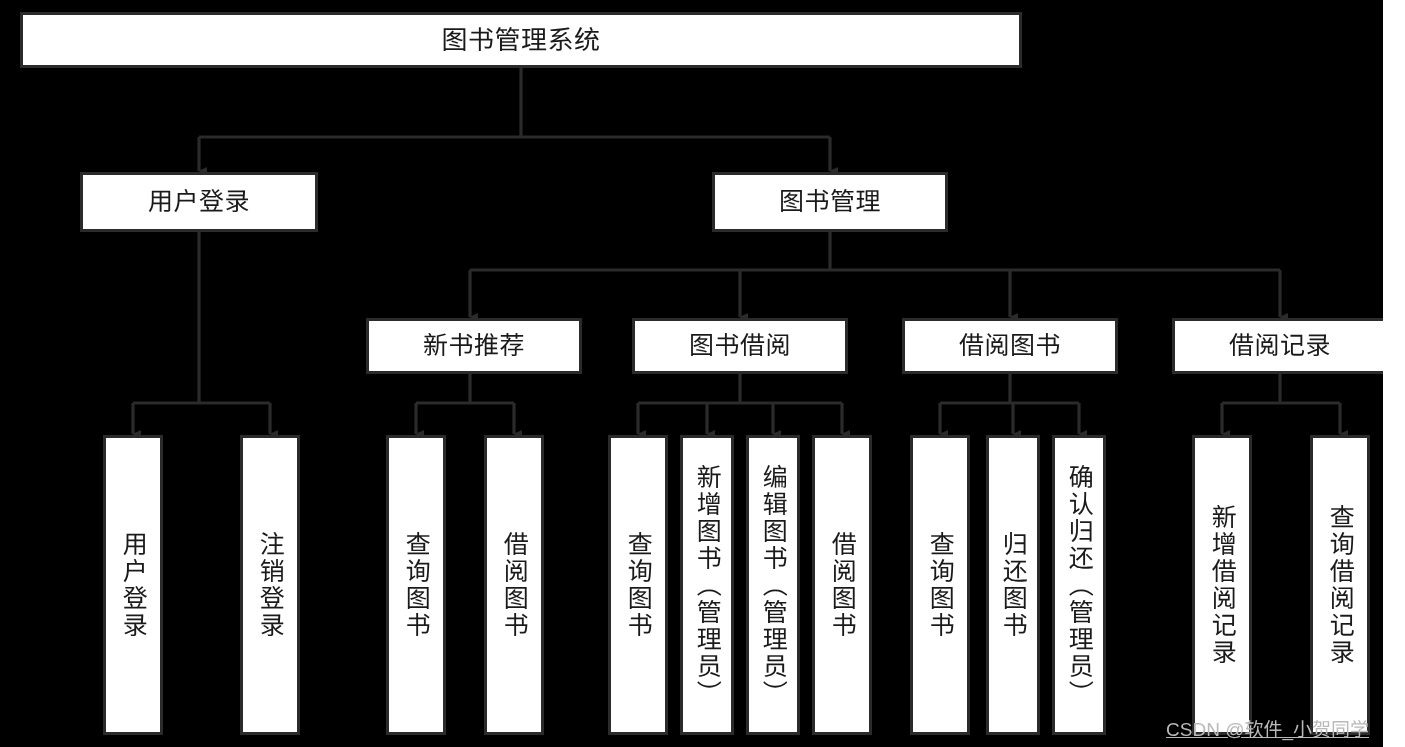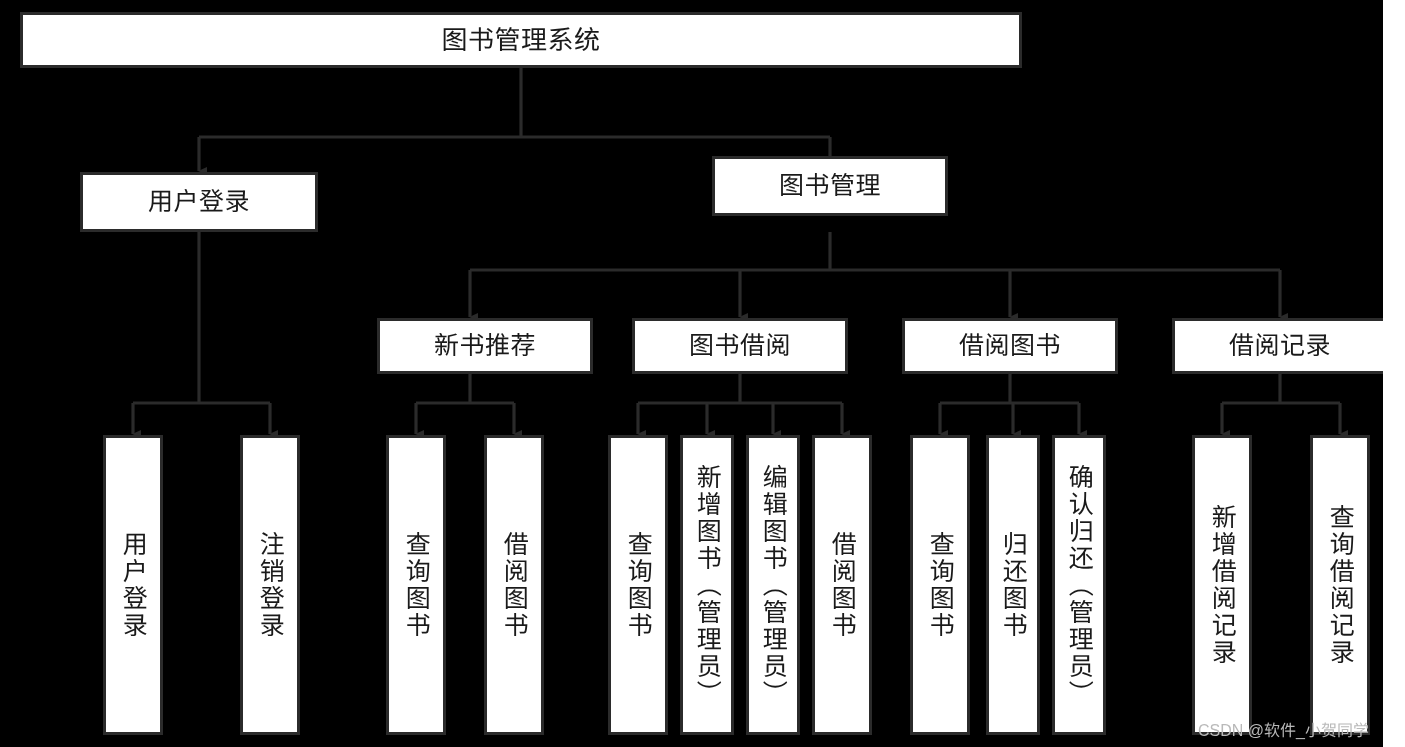--- a/index.html
+++ b/index.html
@@ -54,25 +54,26 @@
     letter-spacing: 2px;
     line-height: 1.05;
   }
   .node.root .node-label {
     font-size: 26px;
   }
   #watermark {
     position: absolute;
     right: 14px;
     bottom: 6px;
-    font-size: 16px;
+    font-size: 19px;
     color: #b9b9b9;
     white-space: nowrap;
     z-index: 5;
     font-family: "Liberation Sans", "DejaVu Sans", sans-serif;
+    text-decoration: underline;
   }
 </style>
 </head>
 <body>
 
 <div id="diagram-canvas">
 
   <svg id="edge-layer" viewBox="0 0 1405 747" xmlns="http://www.w3.org/2000/svg">
     <defs>
       <marker id="arrowhead" markerWidth="9" markerHeight="9" refX="4.2" refY="8.2" orient="auto" markerUnits="userSpaceOnUse">
@@ -116,24 +117,24 @@
       </g>
   </svg>
 
   <div id="node-group">
       <div class="node horizontal root" style="left: 20px; top: 12px; width: 1002px; height: 56px; border-color: rgb(43, 43, 43); background: rgb(255, 255, 255);">
         <span class="node-label" style="color: rgb(26, 26, 26);">图书管理系统</span>
       </div>
       <div class="node horizontal" style="left: 80px; top: 172px; width: 238px; height: 60px; border-color: rgb(43, 43, 43); background: rgb(255, 255, 255);">
         <span class="node-label" style="color: rgb(26, 26, 26);">用户登录</span>
       </div>
-      <div class="node horizontal" style="left: 712px; top: 156px; width: 236px; height: 60px; border-color: rgb(43, 43, 43); background: rgb(255, 255, 255);">
+      <div class="node horizontal" style="left: 712px; top: 172px; width: 236px; height: 60px; border-color: rgb(43, 43, 43); background: rgb(255, 255, 255);">
         <span class="node-label" style="color: rgb(26, 26, 26);">图书管理</span>
       </div>
-      <div class="node horizontal" style="left: 377px; top: 318px; width: 216px; height: 56px; border-color: rgb(43, 43, 43); background: rgb(255, 255, 255);">
+      <div class="node horizontal" style="left: 366px; top: 318px; width: 216px; height: 56px; border-color: rgb(43, 43, 43); background: rgb(255, 255, 255);">
         <span class="node-label" style="color: rgb(26, 26, 26);">新书推荐</span>
       </div>
       <div class="node horizontal" style="left: 632px; top: 318px; width: 216px; height: 56px; border-color: rgb(43, 43, 43); background: rgb(255, 255, 255);">
         <span class="node-label" style="color: rgb(26, 26, 26); text-align: center;">图书借阅</span>
       </div>
       <div class="node horizontal" style="left: 902px; top: 318px; width: 216px; height: 56px; border-color: rgb(43, 43, 43); background: rgb(255, 255, 255);">
         <span class="node-label" style="color: rgb(26, 26, 26);">借阅图书</span>
       </div>
       <div class="node horizontal" style="left: 1172px; top: 318px; width: 216px; height: 56px; border-color: rgb(43, 43, 43); background: rgb(255, 255, 255);">
         <span class="node-label" style="color: rgb(26, 26, 26);">借阅记录</span>

